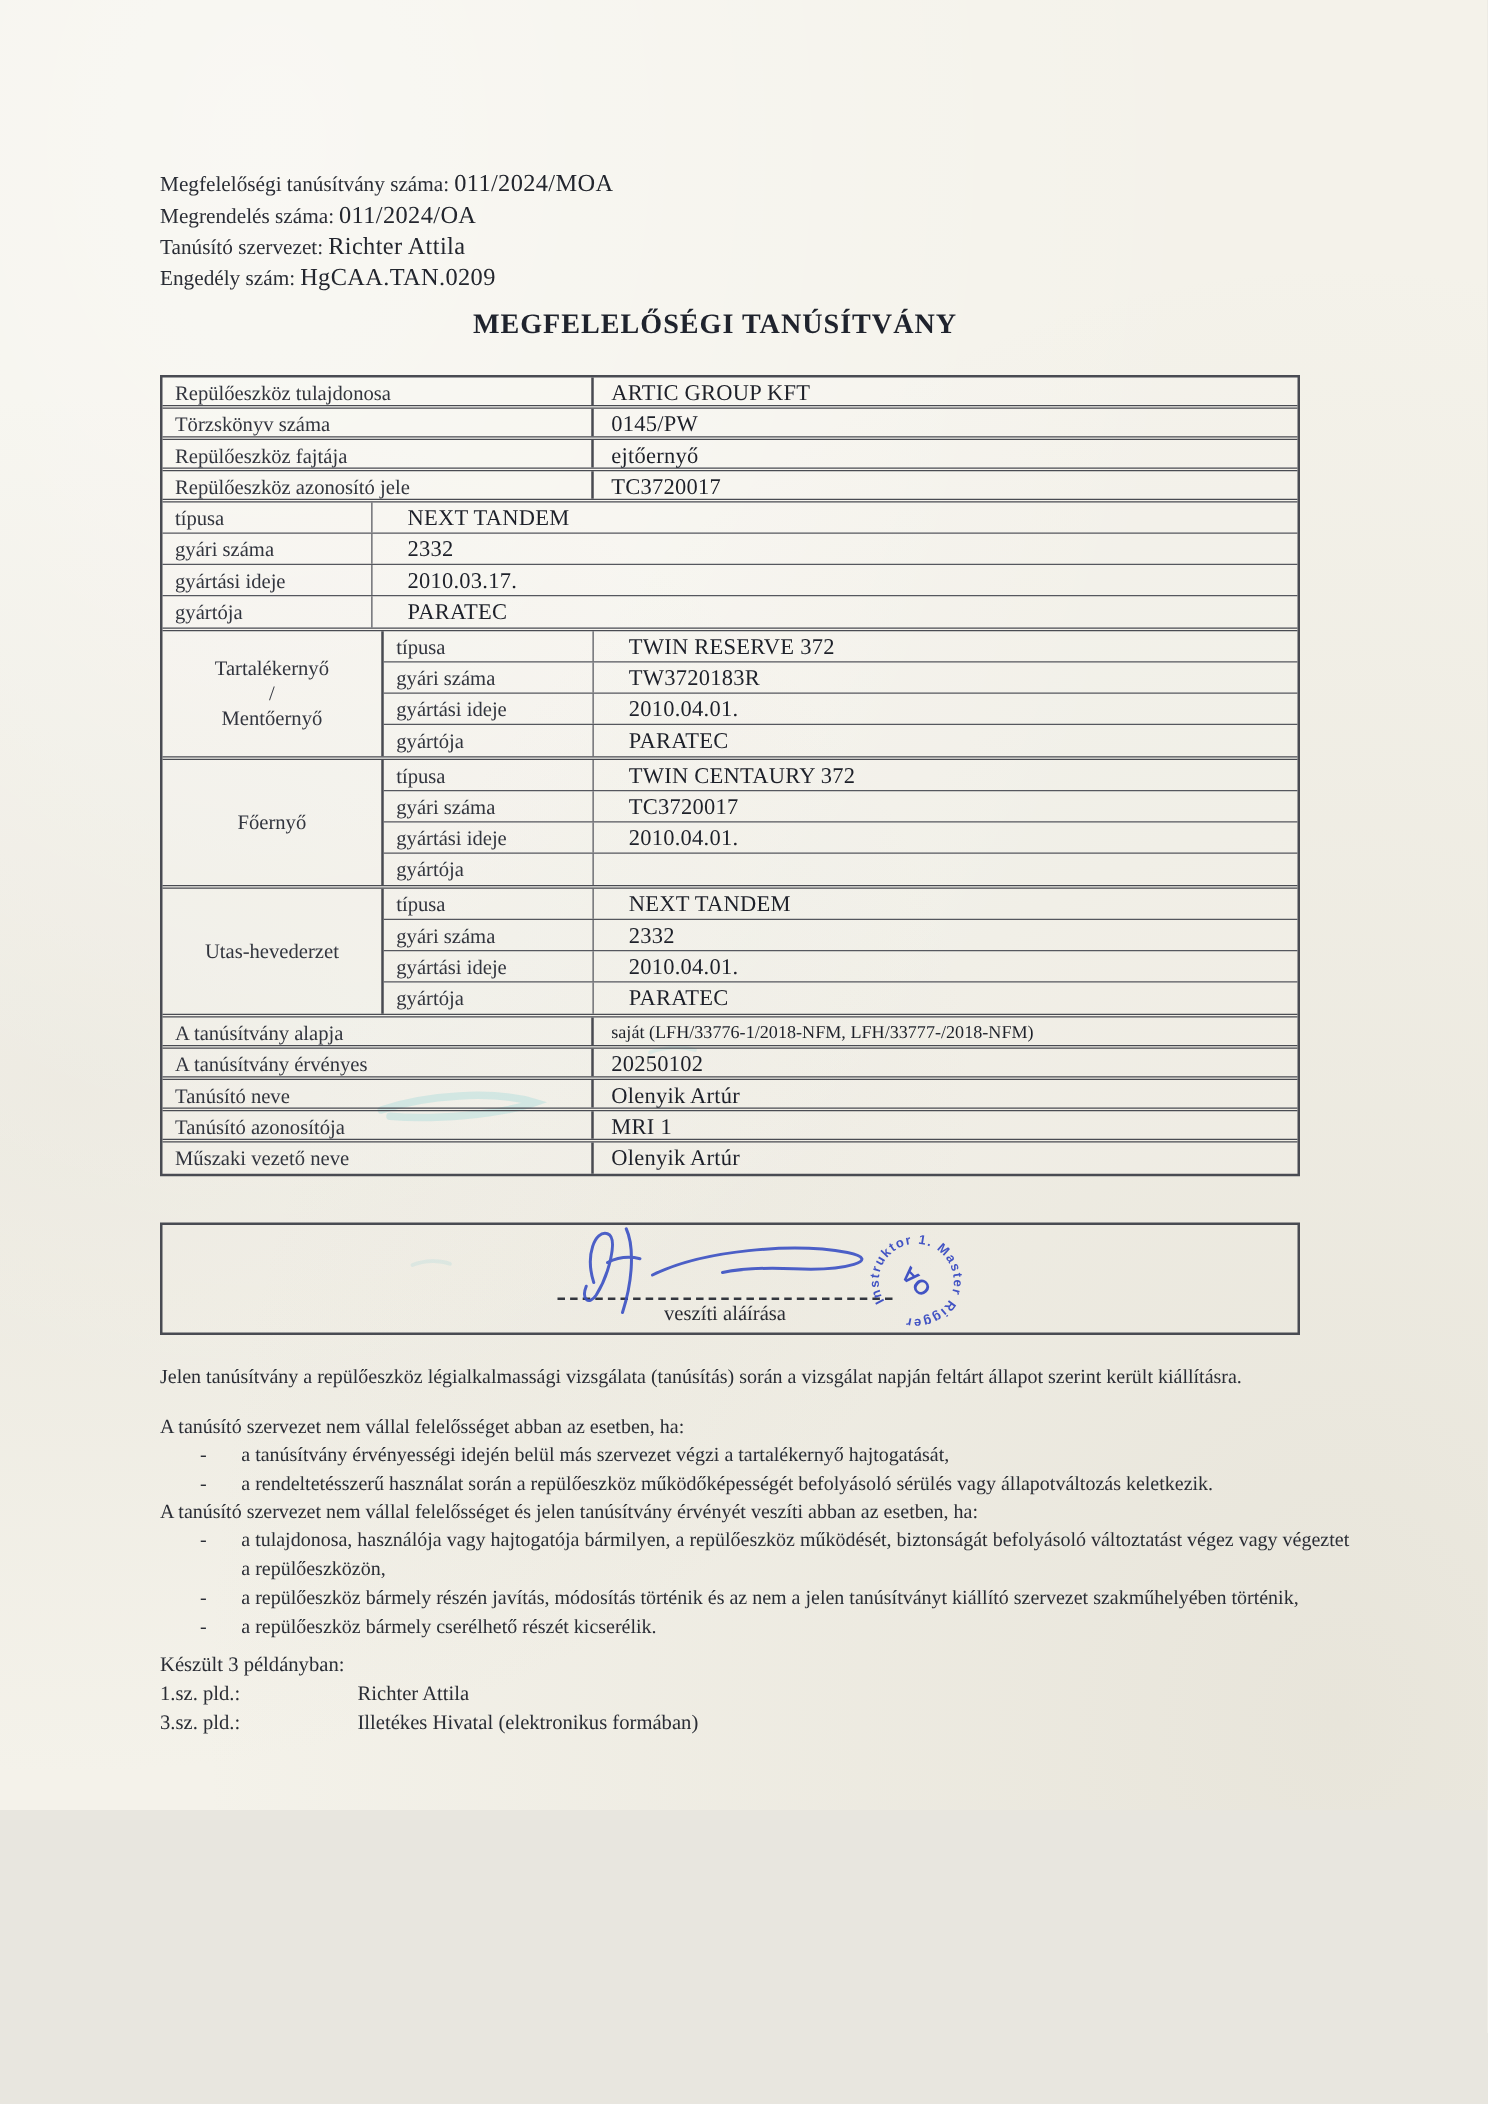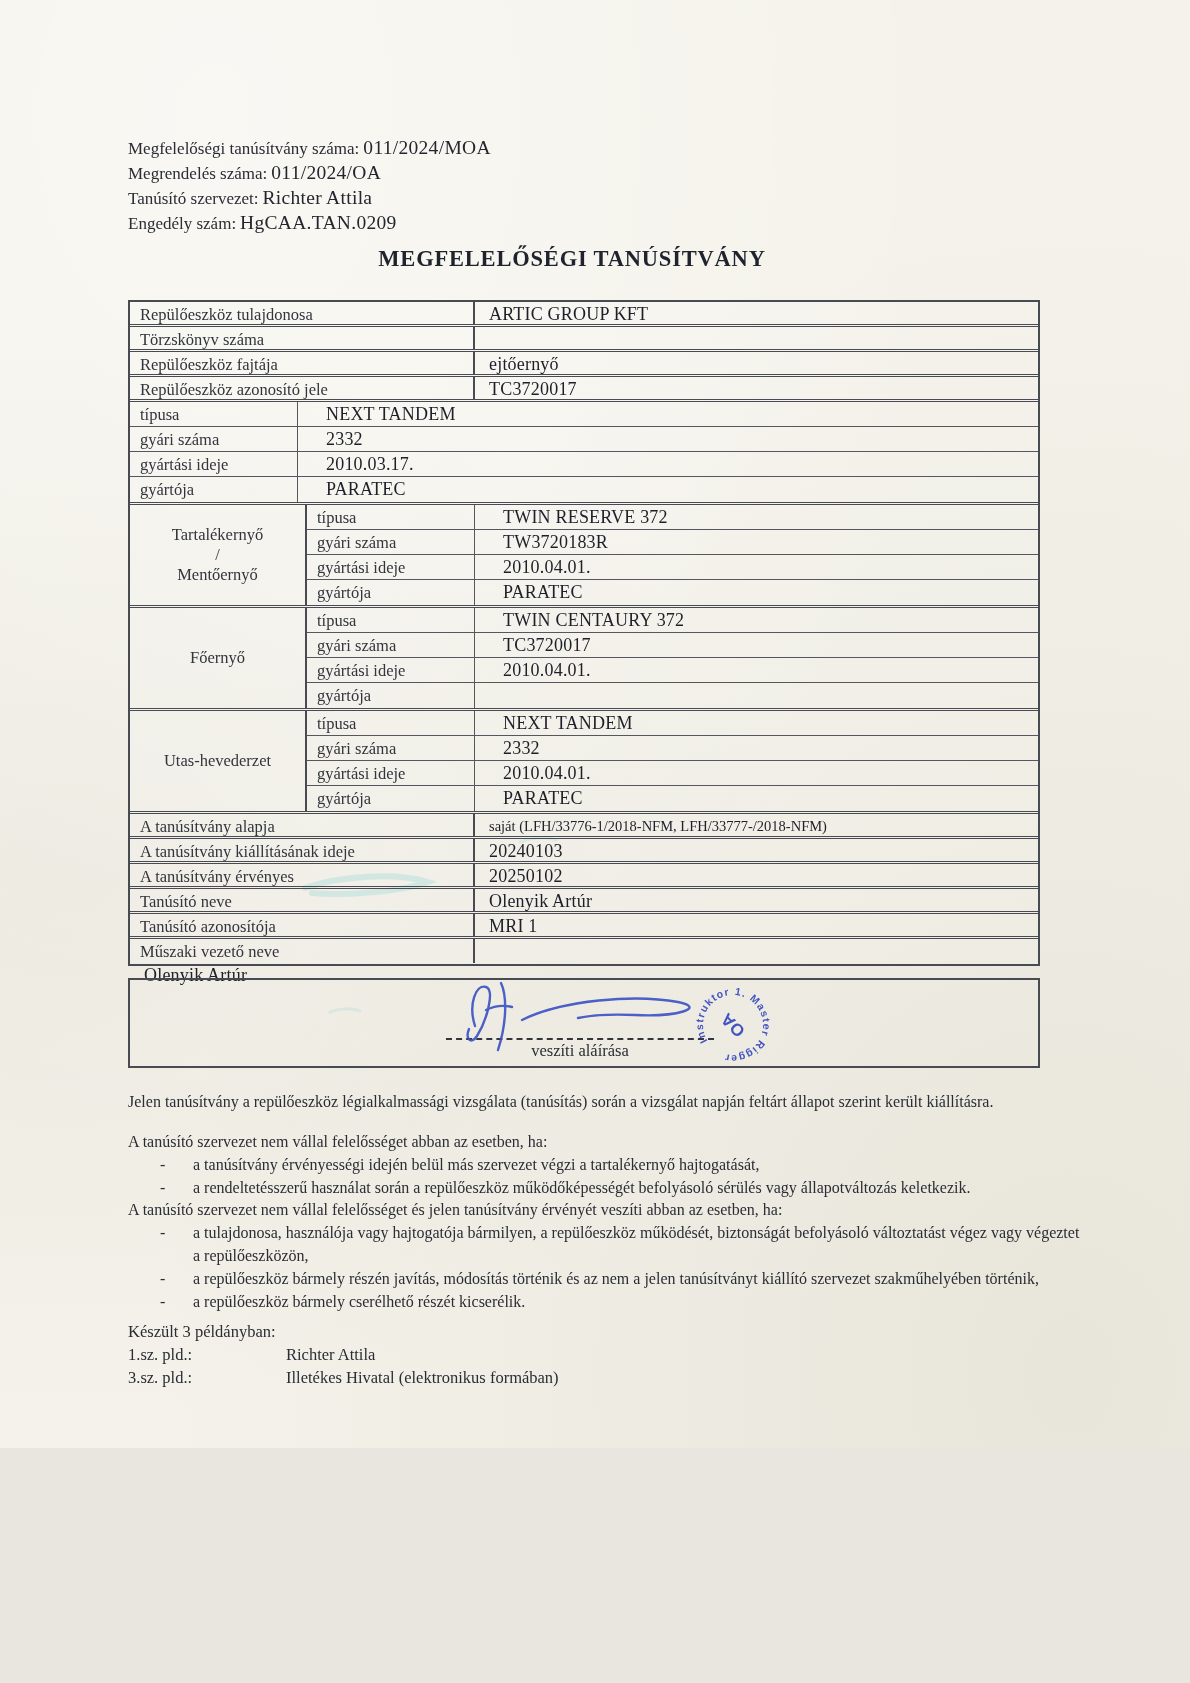--- a/index.html
+++ b/index.html
@@ -15,21 +15,21 @@
   
   .head{position:absolute;left:128px;top:136px;line-height:24px;}
   .hl-label{font-size:17px;}
   .hl-value{font-size:19.5px;letter-spacing:.3px;color:#23262e;}
   
   .title{position:absolute;left:116px;top:246px;width:912px;margin:0;text-align:center;
     font-size:22.5px;font-weight:bold;letter-spacing:.8px;color:#1f232d;}
   
   .cert-table{position:absolute;left:128px;top:300px;width:912px;border:2px solid #494b52;box-sizing:border-box;background:rgba(255,255,255,.12);}
   .cert-table>div{border-bottom:3px double #494b52;}
-  .cert-table>div:last-child{border-bottom:none;flex-direction:column;}
+  .cert-table>div:last-child{border-bottom:none;}
   .t-row{display:flex;height:25px;box-sizing:border-box;}
   .t-label{width:345px;box-sizing:border-box;border-right:2px solid #494b52;padding:1px 4px 0 10px;font-size:16.5px;line-height:23px;color:#32353e;}
   .t-value{flex:1;padding:0 4px 0 14px;font-size:18px;line-height:24px;color:#1d2029;letter-spacing:.2px;}
   .t-value.small-val{font-size:14.5px;line-height:25px;letter-spacing:0;}
   .t-group{display:flex;box-sizing:border-box;}
   .g-name{width:177px;box-sizing:border-box;border-right:2px solid #494b52;display:flex;align-items:center;justify-content:center;
     text-align:center;font-size:16.5px;color:#32353e;white-space:pre-line;line-height:20px;}
   .g-rows{flex:1;display:flex;flex-direction:column;}
   .g-row{display:flex;height:25px;box-sizing:border-box;border-bottom:1px solid #55575e;gap:14px;}
   .g-row:last-child{border-bottom:none;}
@@ -79,20 +79,21 @@
   <h1 class="title">MEGFELELŐSÉGI TANÚSÍTVÁNY</h1>
 
   <div class="cert-table">
 
     <div class="t-row">
       <div class="t-label">Repülőeszköz tulajdonosa</div>
       <div class="t-value">ARTIC GROUP KFT</div>
     </div>
     <div class="t-row">
       <div class="t-label">Törzskönyv száma</div>
+      <div class="t-value">0145/PW</div>
     </div>
     <div class="t-row">
       <div class="t-label">Repülőeszköz fajtája</div>
       <div class="t-value">ejtőernyő</div>
     </div>
     <div class="t-row">
       <div class="t-label">Repülőeszköz azonosító jele</div>
       <div class="t-value">TC3720017</div>
     </div>
 
@@ -180,24 +181,20 @@
         <div class="g-row">
             <div class="g-sub">gyártója</div>
             <div class="g-val">PARATEC</div>
           </div>
       </div>
     </div>
 
     <div class="t-row">
       <div class="t-label">A tanúsítvány alapja</div>
       <div class="t-value small-val">saját  (LFH/33776-1/2018-NFM, LFH/33777-/2018-NFM)</div>
-    </div>
-    <div class="t-row">
-      <div class="t-label">A tanúsítvány kiállításának ideje</div>
-      <div class="t-value">20240103</div>
     </div>
     <div class="t-row">
       <div class="t-label">A tanúsítvány érvényes</div>
       <div class="t-value">20250102</div>
     </div>
     <div class="t-row">
       <div class="t-label">Tanúsító neve</div>
       <div class="t-value">Olenyik Artúr</div>
     </div>
     <div class="t-row">

